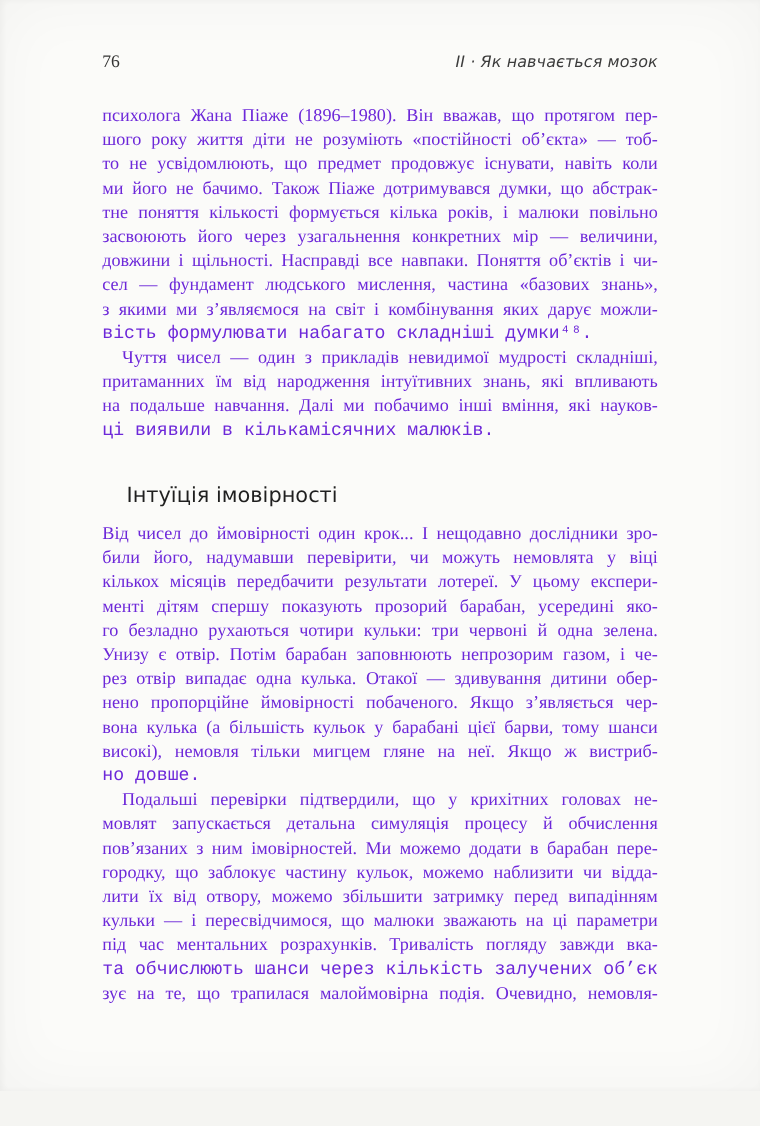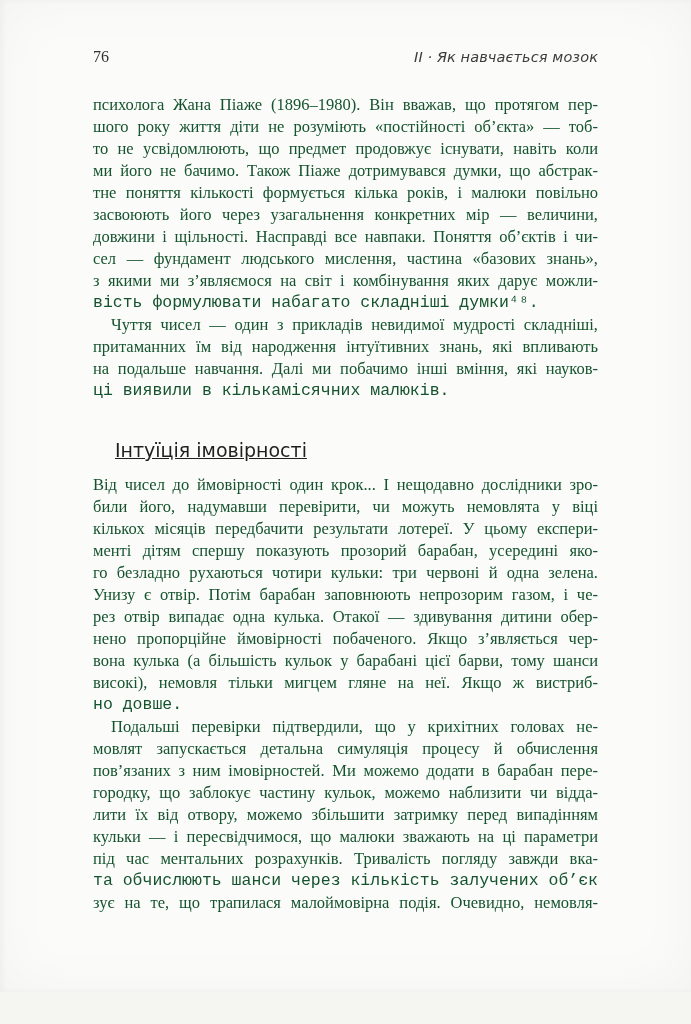--- a/index.html
+++ b/index.html
@@ -45,37 +45,36 @@
     margin: 0;
   }
   .line {
     font-family: "Liberation Serif", "DejaVu Serif", serif;
     font-size: 16.5px;
     line-height: 22px;
     height: 22px;
     white-space: nowrap;
     text-align: justify;
     text-align-last: justify;
-    color: #14532d;
+    color: #6d28d9;
   }
   .line.last {
     text-align-last: left;
     font-family: Liberation Mono, monospace;
   }
   .line.indent {
     text-indent: 18px;
   }
   .section-heading {
     font-family: "DejaVu Sans", "Liberation Sans", sans-serif;
     font-weight: normal;
     font-size: 19px;
     line-height: 24px;
     color: #1f1f1f;
     margin: 36px 0 12px 22px;
-    text-decoration: underline;
   }
 </style>
 </head>
 <body>
 
 <div class="page">
 
   <div class="page-header">
     <span class="page-number">76</span>
     <span class="running-title">II · Як навчається мозок</span>

